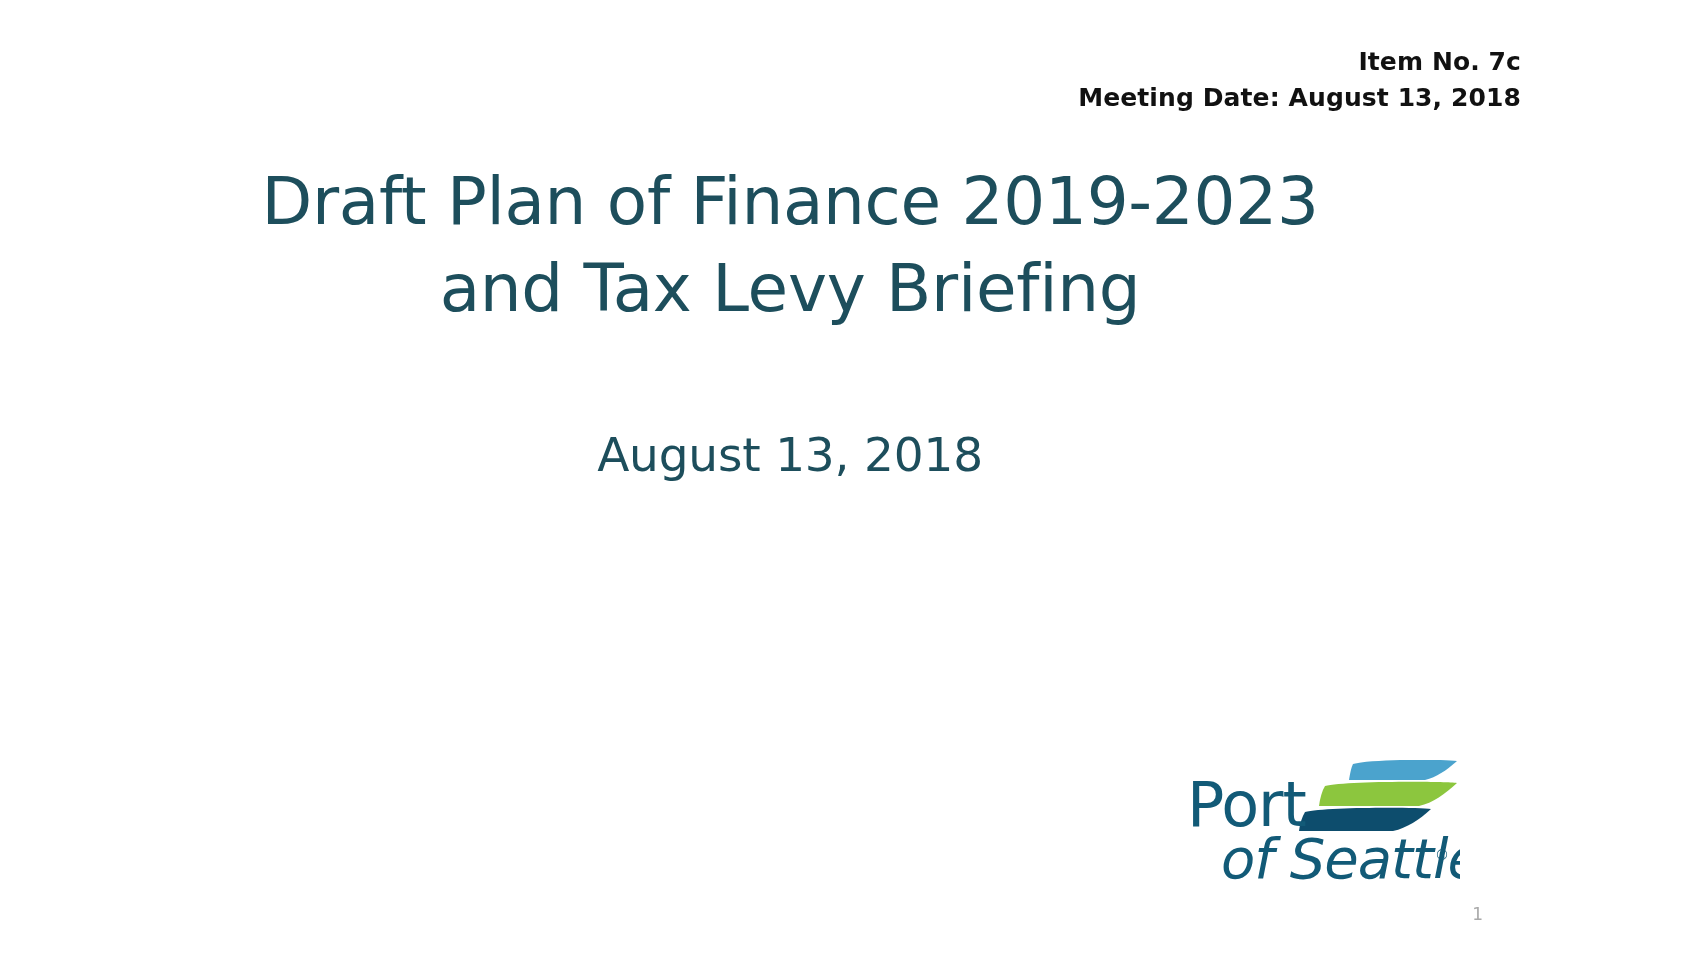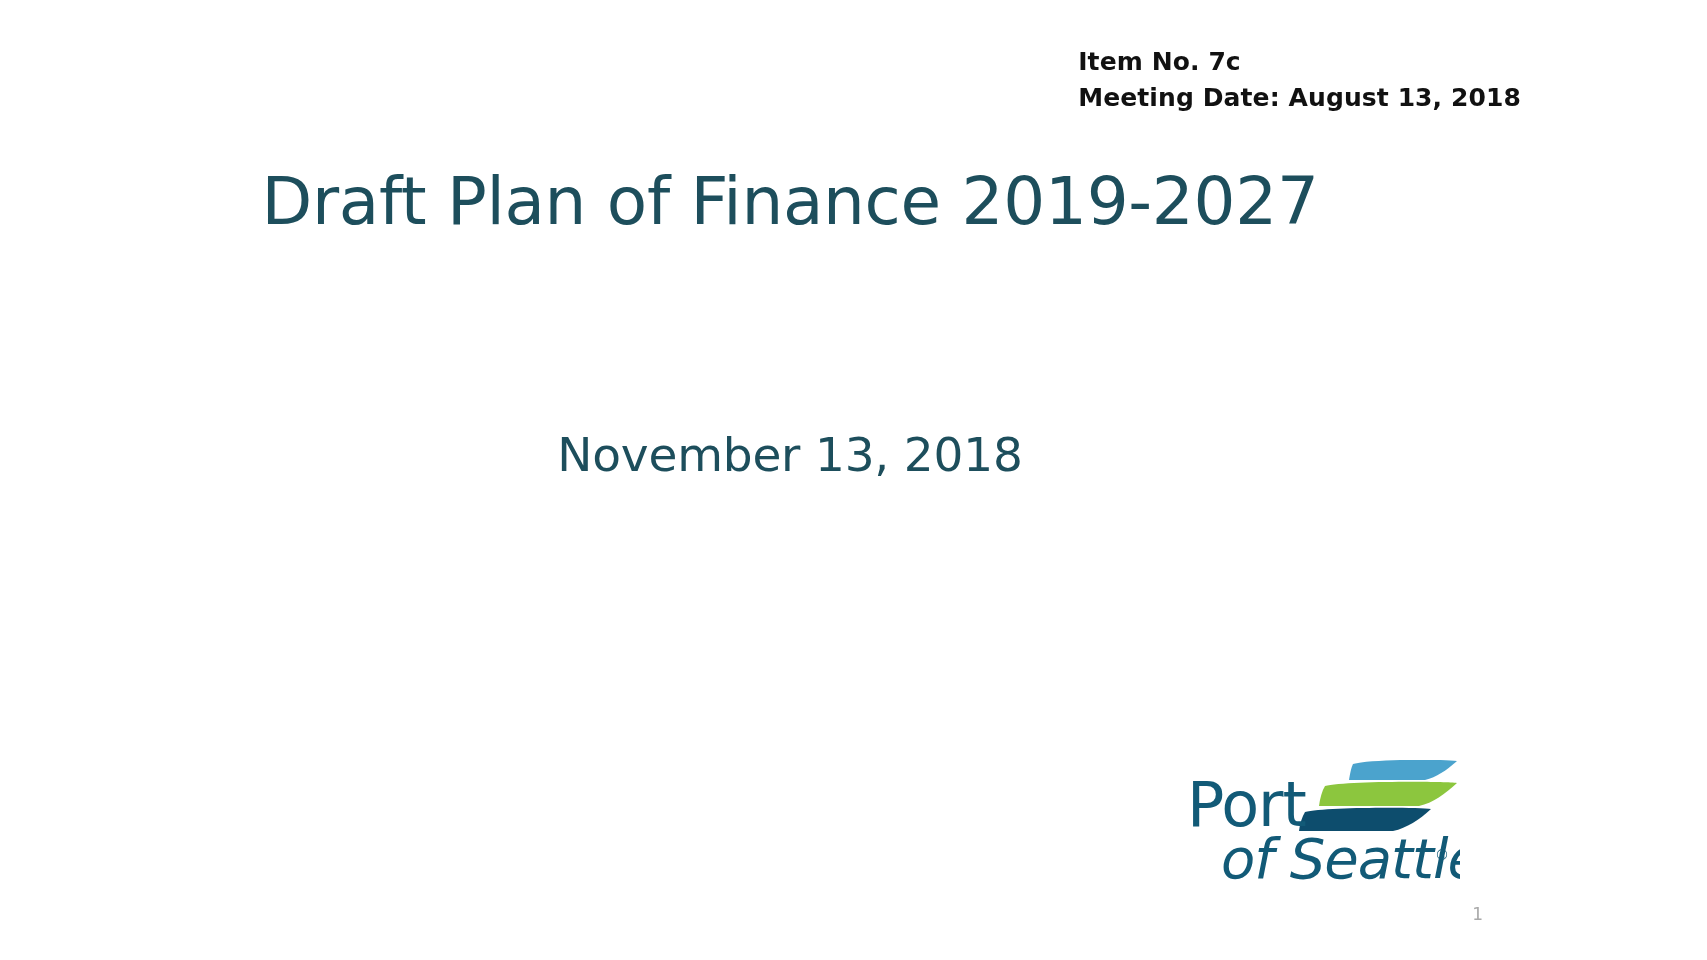--- a/index.html
+++ b/index.html
@@ -20,21 +20,21 @@
     position: absolute;
     inset: 0;
     background: #ffffff;
   }
 
   
   .meta-block {
     position: absolute;
     top: 44px;
     right: 186px;
-    text-align: left;
+    text-align: right;
     color: #111111;
     font-family: "DejaVu Sans", sans-serif;
     font-weight: 700;
     font-size: 25px;
     line-height: 1.42;
     letter-spacing: 0.1px;
     white-space: nowrap;
   }
   .meta-line { display: block; }
 
@@ -96,24 +96,25 @@
 <body>
 
 <div class="slide">
 
   <div class="meta-block">
     <span class="meta-line">Item No. 7c</span>
     <span class="meta-line">Meeting Date: August 13, 2018</span>
   </div>
 
   <div class="title-block">
-    <span class="title-line">Draft Plan of Finance 2019-2027</span>
+    <span class="title-line">Draft Plan of Finance 2019-2023</span>
+    <span class="title-line">and Tax Levy Briefing</span>
   </div>
 
-  <div class="date-block">November 13, 2018</div>
+  <div class="date-block">August 13, 2018</div>
 
   <div class="logo">
     <svg viewBox="0 0 275 130" xmlns="http://www.w3.org/2000/svg" aria-hidden="true">
 
       <path d="M168 4 C186 -1 258 -1 272 1 C262 10 252 17 240 20 C221 20 181 20 164 20 C165 14 166 8 168 4 Z" fill="#4ba3cd"></path>
 
       <path d="M140 26 C158 21 258 21 272 23 C260 34 248 43 234 46 C213 46 152 46 134 46 C135 38 137 31 140 26 Z" fill="#8cc63e"></path>
 
       <path d="M120 52 C138 47 232 47 246 49 C234 60 222 68 208 71 C187 71 131 71 114 71 C115 63 117 57 120 52 Z" fill="#0d4d6d"></path>
 

